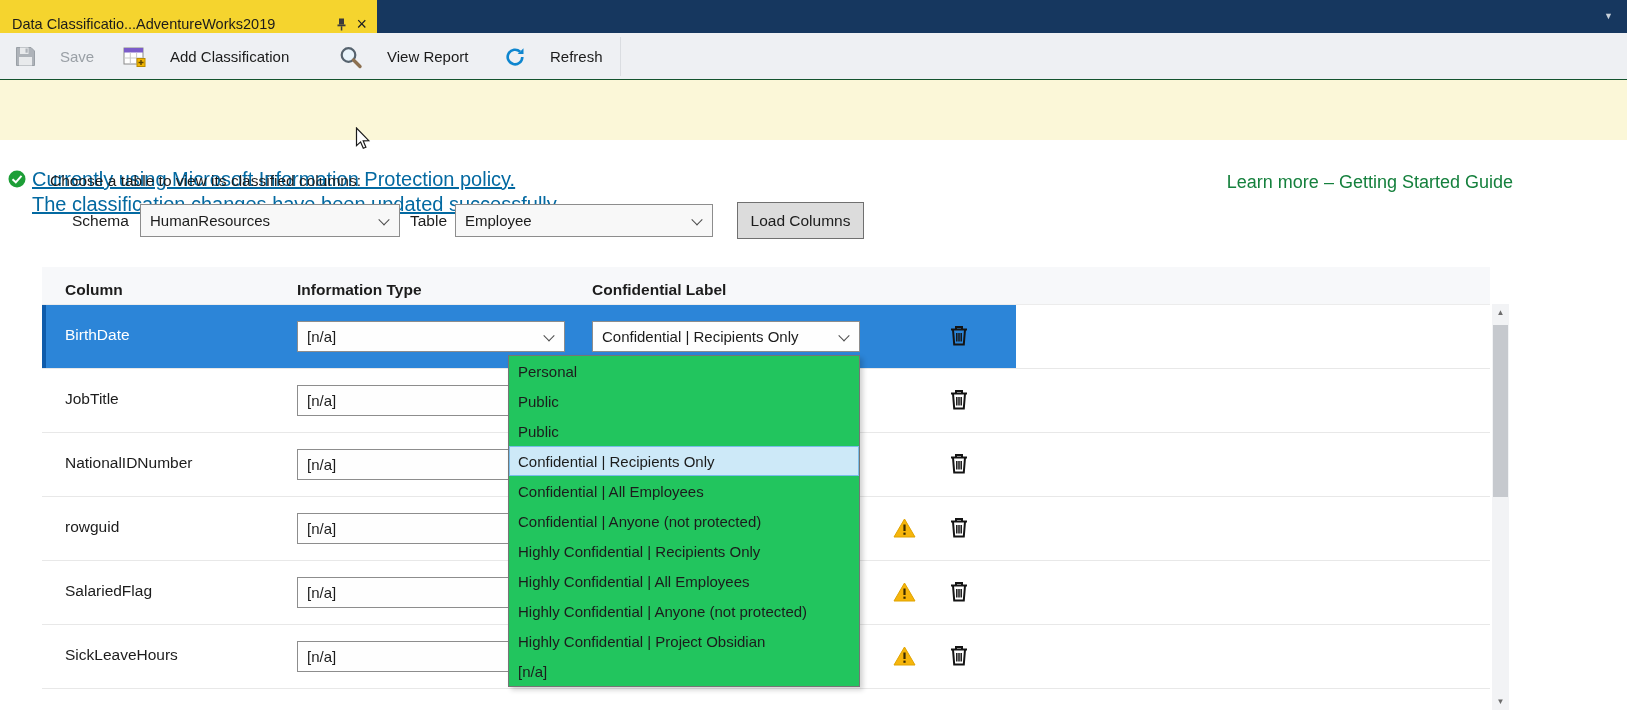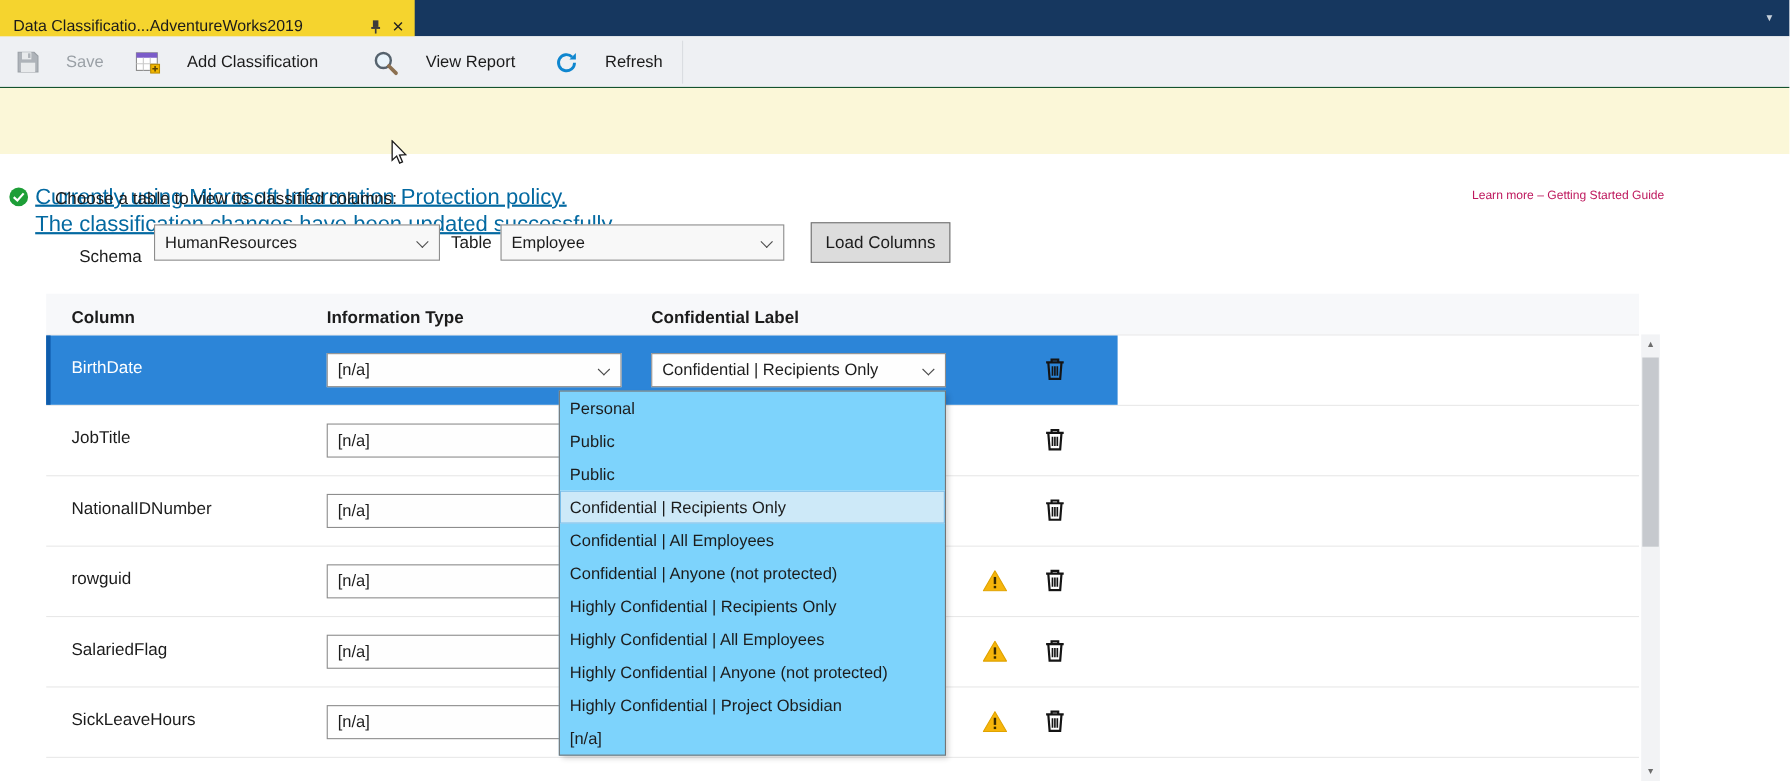--- a/index.html
+++ b/index.html
@@ -26,22 +26,22 @@
   
   .banner { position:absolute; left:0; top:80px; width:100%; height:60px; background:#fbf7d8; }
   .banner-check { position:absolute; left:8px; top:90px; }
   .banner-text { position:absolute; left:32px; top:87px; font-size:20px; line-height:25px; color:#0369a1;text-decoration:underline; }
 
   .cursor { position:absolute; left:355px; top:127px; z-index:40; }
 
   
   .lbl { position:absolute; font-size:15.5px; }
   .choose { left:50px; top:172px; }
-  .learnmore { position:absolute; right:114px; top:172px; font-size:11px; color:#be185d; cursor:pointer; }
-  .schema-lbl { left:72px; top:212px;margin-top:13px; }
+  .learnmore { position:absolute; right:114px; top:172px; font-size:18px; color:#15803d; cursor:pointer; }
+  .schema-lbl { left:72px; top:212px; }
   .table-lbl  { left:410px; top:212px; }
 
   .combo { position:absolute; background:#fdfdfd; border:1px solid #8d8d8d; box-sizing:border-box;
            display:flex; align-items:center; padding:0 26px 0 9px; font-size:15px; white-space:nowrap; overflow:hidden; }
   .combo .chev { position:absolute; right:11px; top:50%; width:7px; height:7px;
                  border-right:1.5px solid #4c4c4c; border-bottom:1.5px solid #4c4c4c;
                  transform:translateY(-65%) rotate(45deg); }
   .combo.top { background:#f8f8f8; }
   .schema-combo { left:140px; top:204px; width:260px; height:33px; }
   .table-combo  { left:455px; top:204px; width:258px; height:33px; }
@@ -61,21 +61,21 @@
   .rlabel { position:absolute; left:23px; top:21px; font-size:15.5px; }
   .grow.sel .rlabel { color:#ffffff; }
   .selbg { position:absolute; left:0; top:0; width:974px; height:63px; background:#2c85d8;
            border-left:4px solid #0f5cab; box-sizing:border-box; }
   .rcombo1 { left:255px; top:16px; width:268px; height:31px; background:#fefefe; }
   .rcombo2 { left:550px; top:16px; width:268px; height:31px; background:#fefefe; }
   .warn  { position:absolute; left:851px; top:21px; line-height:0; }
   .trash { position:absolute; left:908px; top:20px; line-height:0; cursor:pointer; }
 
   
-  .popup { position:absolute; left:508px; top:355px; width:352px; background:#7dd3fc;
+  .popup { position:absolute; left:508px; top:355px; width:352px; background:#22c55e;
            border:1px solid #757575; box-shadow:3px 3px 5px rgba(0,0,0,.18); z-index:30; box-sizing:border-box; }
   .pitem { height:30px; display:flex; align-items:center; padding:0 9px; font-size:15px; white-space:nowrap; }
   .pitem.hl { background:#cde9f8; box-shadow:inset 0 0 0 1px #79bde9; }
 
   
   .sbar { position:absolute; left:1492px; top:304px; width:17px; height:406px; background:#f2f3f5; }
   .sarrow { position:absolute; left:0; top:0; width:17px; height:17px; font-size:8px; color:#6d6d6d;
             display:flex; align-items:center; justify-content:center; }
   .sarrow.down { top:auto; bottom:0; }
   .sthumb { position:absolute; left:1px; top:21px; width:15px; height:172px; background:#c6c9ce; }

